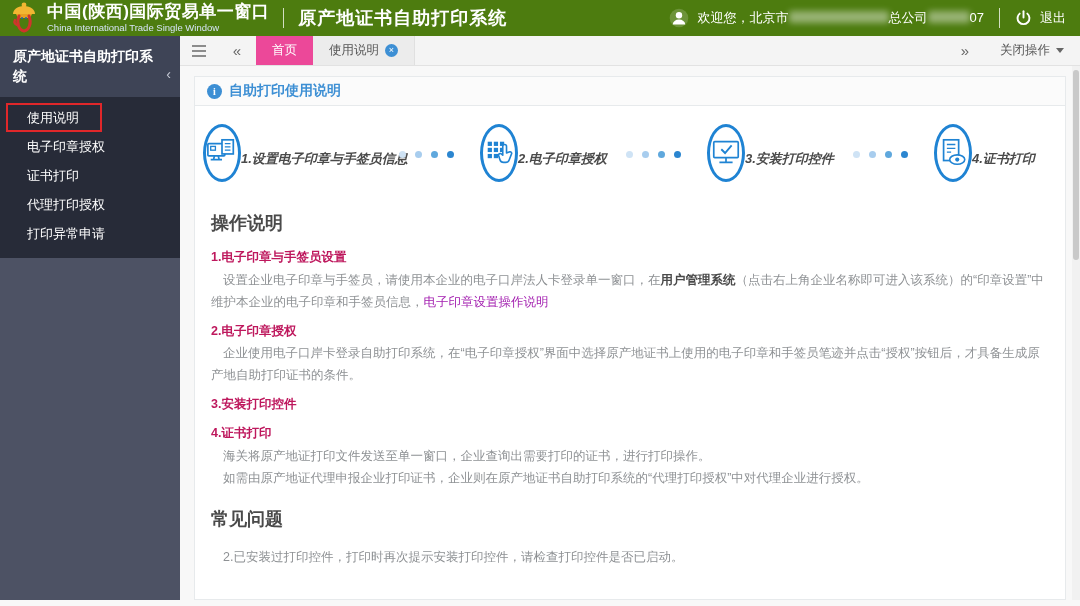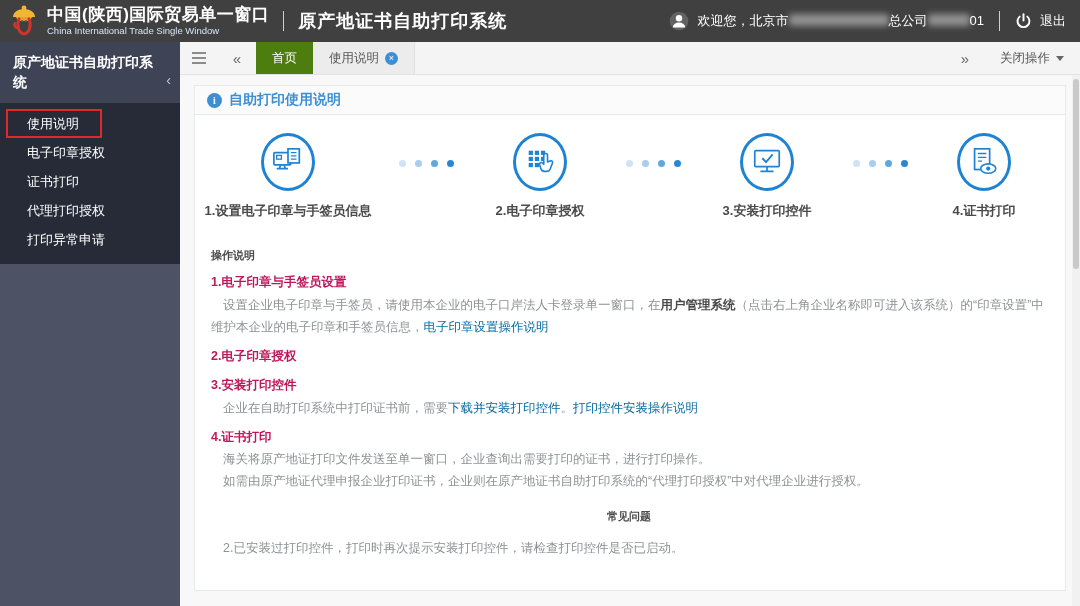--- a/index.html
+++ b/index.html
@@ -1,19 +1,19 @@
 <!DOCTYPE html>
 <html><head>
 <meta charset="utf-8">
 <style>
   * { margin:0; padding:0; box-sizing:border-box; }
   html,body { width:1080px; height:606px; overflow:hidden; font-family:"Liberation Sans","DejaVu Sans",sans-serif; background:#f8f8f8; }
 
   
-  .header { height:42px; background:#404040; display:flex; align-items:center; padding:0 14px 0 8px; color:#fff; }
+  .header { height:36px; background:#4d7c0f; display:flex; align-items:center; padding:0 14px 0 8px; color:#fff; }
   .brand { display:flex; align-items:center; gap:7px; }
   .brand-text .cn { font-size:17px; font-weight:bold; letter-spacing:.5px; line-height:1.1; }
   .brand-text .en { font-size:9.5px; color:#d7e4f8; margin-top:1px; }
   .hsep { width:1px; height:20px; background:rgba(255,255,255,.75); margin:0 14px; }
   .app-title { font-size:18px; font-weight:bold; letter-spacing:1px; }
   .header-right { margin-left:auto; display:flex; align-items:center; gap:9px; font-size:13px; }
   .redacted { display:inline-block; height:12px; border-radius:2px; background:rgba(255,255,255,.42); filter:blur(3px); vertical-align:-1px; }
   .r1 { width:100px; } .r2 { width:42px; }
   .logout-btn { display:flex; align-items:center; gap:8px; background:none; border:none; color:#fff; font-size:13px; cursor:pointer; font-family:inherit; }
 
@@ -30,50 +30,50 @@
   .side-fill { flex:1; }
 
   
   .main { flex:1; display:flex; flex-direction:column; background:#f8f8f8; }
 
   .tabbar { height:33px; background:#f4f4f4; border-bottom:1px solid #e2e2e2; display:flex; align-items:stretch; }
   .tb-btn { width:38px; display:flex; align-items:center; justify-content:center; cursor:pointer; color:#666; font-size:15px; }
   .burger { display:flex; flex-direction:column; gap:3px; }
   .burger span { width:14px; height:2px; background:#8c8c8c; }
   .tab { display:flex; align-items:center; padding:0 16px; font-size:12.5px; cursor:pointer; }
-  .tab-home { background:#4d7c0f; color:#fff; }
+  .tab-home { background:#ec4899; color:#fff; }
   .tab-open { background:#ececec; color:#555; gap:6px; border-right:1px solid #e0e0e0; }
   .tab-close { width:13px; height:13px; border-radius:50%; background:#3d8fd4; color:#fff; font-size:9px; line-height:13px; text-align:center; cursor:pointer; }
   .tb-spacer { flex:1; }
   .close-ops { display:flex; align-items:center; gap:6px; padding:0 16px; font-size:12.5px; color:#555; cursor:pointer; }
   .caret-down { width:0; height:0; border-left:4px solid transparent; border-right:4px solid transparent; border-top:5px solid #666; }
 
   .content { flex:1; position:relative; padding:10px 14px 0; }
   .panel { background:#fff; border:1px solid #e7eaec; min-height:452px; }
   .panel-head { height:29px; background:#fbfbfb; border-bottom:1px solid #e7eaec; display:flex; align-items:center; gap:7px; padding:0 12px; }
   .info-icon { width:15px; height:15px; border-radius:50%; background:#3d8fd4; color:#fff; font-size:10px; font-weight:bold; line-height:15px; text-align:center; font-family:"Liberation Serif",serif; }
   .panel-title { color:#3d8fd4; font-size:14px; font-weight:bold; }
 
   
   .steps { display:flex; align-items:flex-start; padding:18px 0 4px 8px; }
-  .step { display:flex; flex-direction:column; align-items:center; }
+  .step { display:flex; flex-direction:row; align-items:center;font-style:italic; }
   .step.w1{ width:170px; } .step.w2{ width:120px; } .step.w3{ width:120px; } .step.w4{ width:100px; }
   .step-circle { width:54px; height:58px; border:3px solid #1f83d3; border-radius:50%; display:flex; align-items:center; justify-content:center; }
   .step-label { margin-top:11px; font-size:13px; font-weight:bold; color:#4a4a4a; white-space:nowrap; }
   .dots { display:flex; gap:9px; margin:27px 26px 0; }
   .dot { width:7px; height:7px; border-radius:50%; }
   .d1{ background:#cfe3f5; } .d2{ background:#a8cdee; } .d3{ background:#5fa8dd; } .d4{ background:#2b86d0; }
 
   
   .doc { padding:12px 18px 30px 16px; font-size:12.5px; line-height:1.75; color:#8e9194; }
-  .doc h3 { font-size:11px; color:#4a4a4a; margin:10px 0 4px; }
+  .doc h3 { font-size:18px; color:#4a4a4a; margin:10px 0 4px; }
   .doc h4 { font-size:12.5px; color:#be185d; margin:7px 0 1px; }
   .doc p { text-indent:12px; }
   .doc .b { font-weight:bold; color:#4a4a4a; }
-  a.lnk { color:#0369a1; text-decoration:none; cursor:pointer; }
+  a.lnk { color:#a21caf; text-decoration:none; cursor:pointer; }
   .gap { height:8px; }
 
   
   .scrollbar { position:absolute; right:0; top:0; width:8px; height:100%; background:#f1f1f1; }
   .scroll-thumb { position:absolute; top:4px; left:1px; width:6px; height:190px; border-radius:3px; background:#c9c9c9; }
 </style>
 </head>
 <body>
 
 <div class="header">
@@ -95,21 +95,21 @@
   <div class="hsep"></div>
   <div class="app-title">原产地证书自助打印系统</div>
 
   <div class="header-right">
     <svg width="20" height="20" viewBox="0 0 20 20">
       <circle cx="10" cy="10" r="9.3" fill="#ffffff" opacity="0.18"></circle>
       <circle cx="10" cy="7.2" r="3.2" fill="#ffffff"></circle>
       <path d="M3.8 16.5 a6.2 5 0 0 1 12.4 0 Z" fill="#ffffff"></path>
     </svg>
     <span>
-      <span>欢迎您，北京市</span><span class="redacted r1"></span><span>总公司</span><span class="redacted r2"></span><span>01</span>
+      <span>欢迎您，北京市</span><span class="redacted r1"></span><span>总公司</span><span class="redacted r2"></span><span>07</span>
     </span>
     <div class="hsep" style="margin:0 6px;"></div>
     <button class="logout-btn">
       <svg width="17" height="17" viewBox="0 0 16 16">
         <path d="M8 1.2 V7" stroke="#fff" stroke-width="1.8" stroke-linecap="round" fill="none"></path>
         <path d="M4.4 3.4 A5.6 5.6 0 1 0 11.6 3.4" stroke="#fff" stroke-width="1.8" stroke-linecap="round" fill="none"></path>
       </svg>
       <span>退出</span>
     </button>
   </div>
@@ -245,29 +245,29 @@
           </div>
         </div>
 
         <div class="doc">
           <h3>操作说明</h3>
 
           <h4>1.电子印章与手签员设置</h4>
           <p><span>设置企业电子印章与手签员，请使用本企业的电子口岸法人卡登录单一窗口，在</span><span class="b">用户管理系统</span><span>（点击右上角企业名称即可进入该系统）的“印章设置”中维护本企业的电子印章和手签员信息，</span><a class="lnk">电子印章设置操作说明</a></p>
 
           <h4>2.电子印章授权</h4>
+          <p>企业使用电子口岸卡登录自助打印系统，在“电子印章授权”界面中选择原产地证书上使用的电子印章和手签员笔迹并点击“授权”按钮后，才具备生成原产地自助打印证书的条件。</p>
 
           <h4>3.安装打印控件</h4>
-          <p><span>企业在自助打印系统中打印证书前，需要</span><a class="lnk">下载并安装打印控件</a><span>。</span><a class="lnk">打印控件安装操作说明</a></p>
 
           <h4>4.证书打印</h4>
           <p>海关将原产地证打印文件发送至单一窗口，企业查询出需要打印的证书，进行打印操作。</p>
           <p>如需由原产地证代理申报企业打印证书，企业则在原产地证书自助打印系统的“代理打印授权”中对代理企业进行授权。</p>
 
-          <h3 style="margin-top:14px;text-align:center;">常见问题</h3>
+          <h3 style="margin-top:14px;">常见问题</h3>
           <div class="gap"></div>
           <p>2.已安装过打印控件，打印时再次提示安装打印控件，请检查打印控件是否已启动。</p>
         </div>
       </div>
 
       <div class="scrollbar">
         <div class="scroll-thumb"></div>
       </div>
     </div>
   </div>

